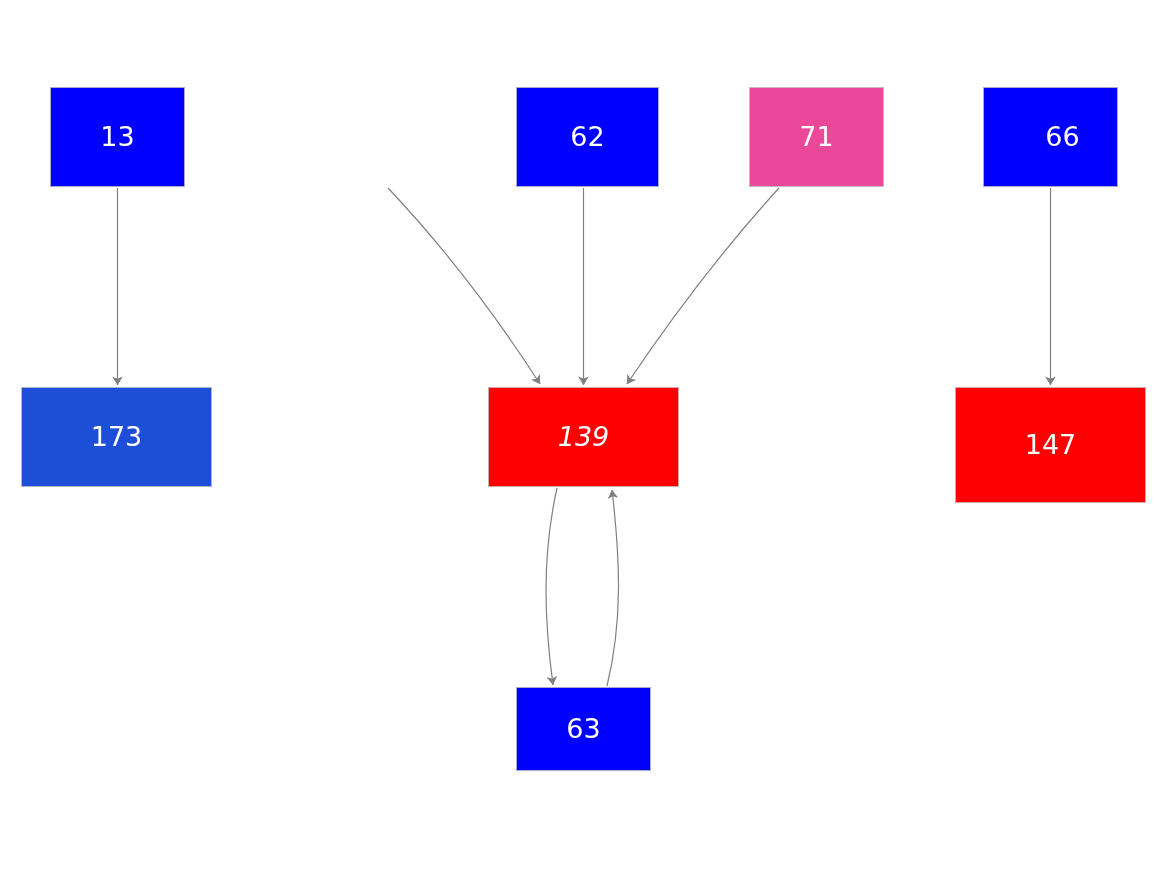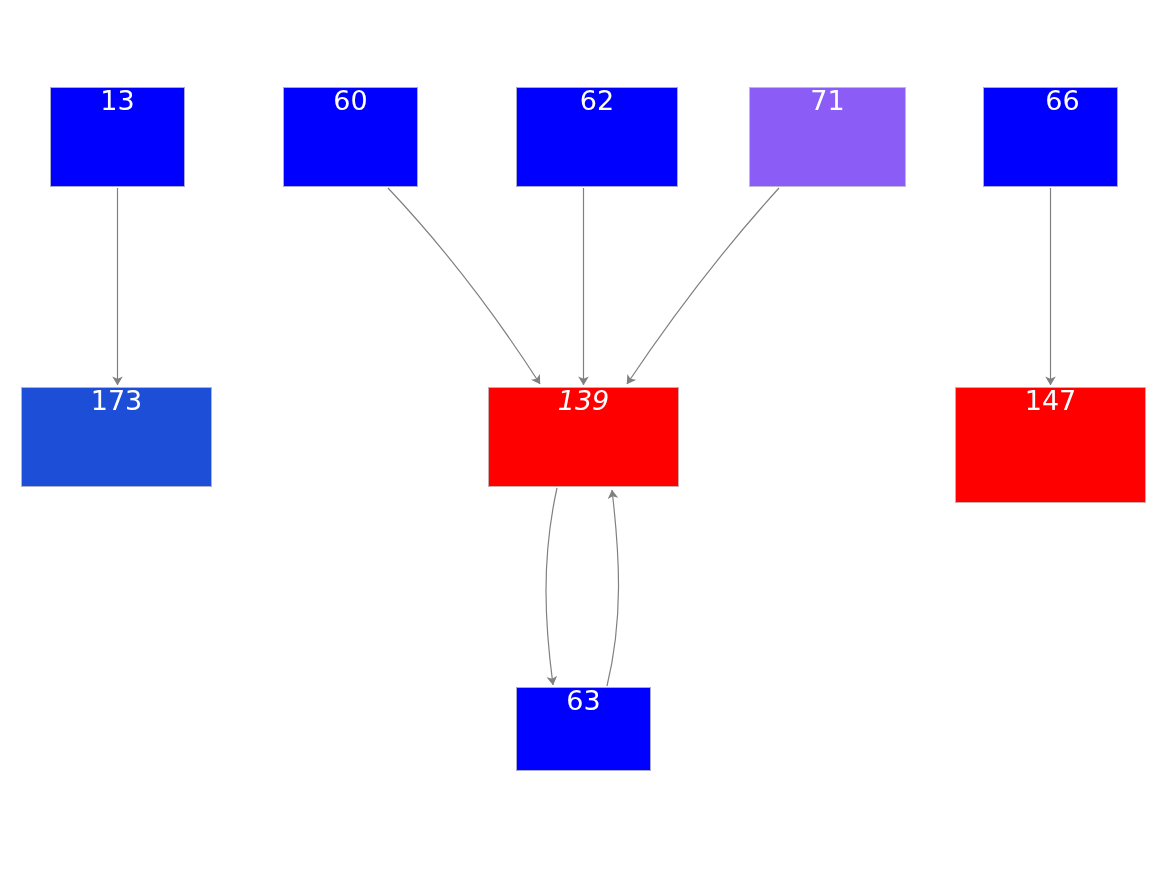--- a/index.html
+++ b/index.html
@@ -23,21 +23,21 @@
     left: 0;
     top: 0;
     width: 1167px;
     height: 875px;
     pointer-events: none;
   }
   .node {
     position: absolute;
     box-sizing: border-box;
     display: flex;
-    align-items: flex-start;
+    align-items: center;
     justify-content: center;
     color: #ffffff;
     font-size: 27px;
     font-family: "DejaVu Sans", "Liberation Sans", sans-serif;
     font-weight: normal;
     line-height: 1;
     letter-spacing: 0px;
     border: 1px solid rgba(200,200,200,0.85);
     user-select: none;
   }
@@ -85,29 +85,26 @@
 
     <g>
       <path d="M 607 686 C 623 620 620 558 612 490" fill="none" stroke="#808080" stroke-width="1.2" marker-end="url(#ah)"></path>
     </g>
   </svg>
 
   <div class="node" style="left:50px;  top:87px;  width:135px; height:100px; background:#0000ff;">
     <span class="node-label">13</span>
   </div>
 
-  <div class="node" style="left:283px; top:87px;  width:135px; height:100px; background:#0000ff;">
-    <span class="node-label">60</span>
-  </div>
 
-  <div class="node" style="left:516px; top:87px;  width:162px; height:100px; background:#0000ff;">
+  <div class="node" style="left:516px; top:87px;  width:143px; height:100px; background:#0000ff;">
     <span class="node-label">62</span>
   </div>
 
-  <div class="node" style="left:749px; top:87px;  width:157px; height:100px; background:#8b5cf6;">
+  <div class="node" style="left:749px; top:87px;  width:135px; height:100px; background:#ec4899;">
     <span class="node-label">71</span>
   </div>
 
   <div class="node" style="left:983px; top:87px;  width:135px; height:100px; background:#0000ff;padding-left:24px;">
     <span class="node-label">66</span>
   </div>
 
   <div class="node" style="left:21px;  top:387px; width:191px; height:100px; background:#1d4ed8;">
     <span class="node-label">173</span>
   </div>

